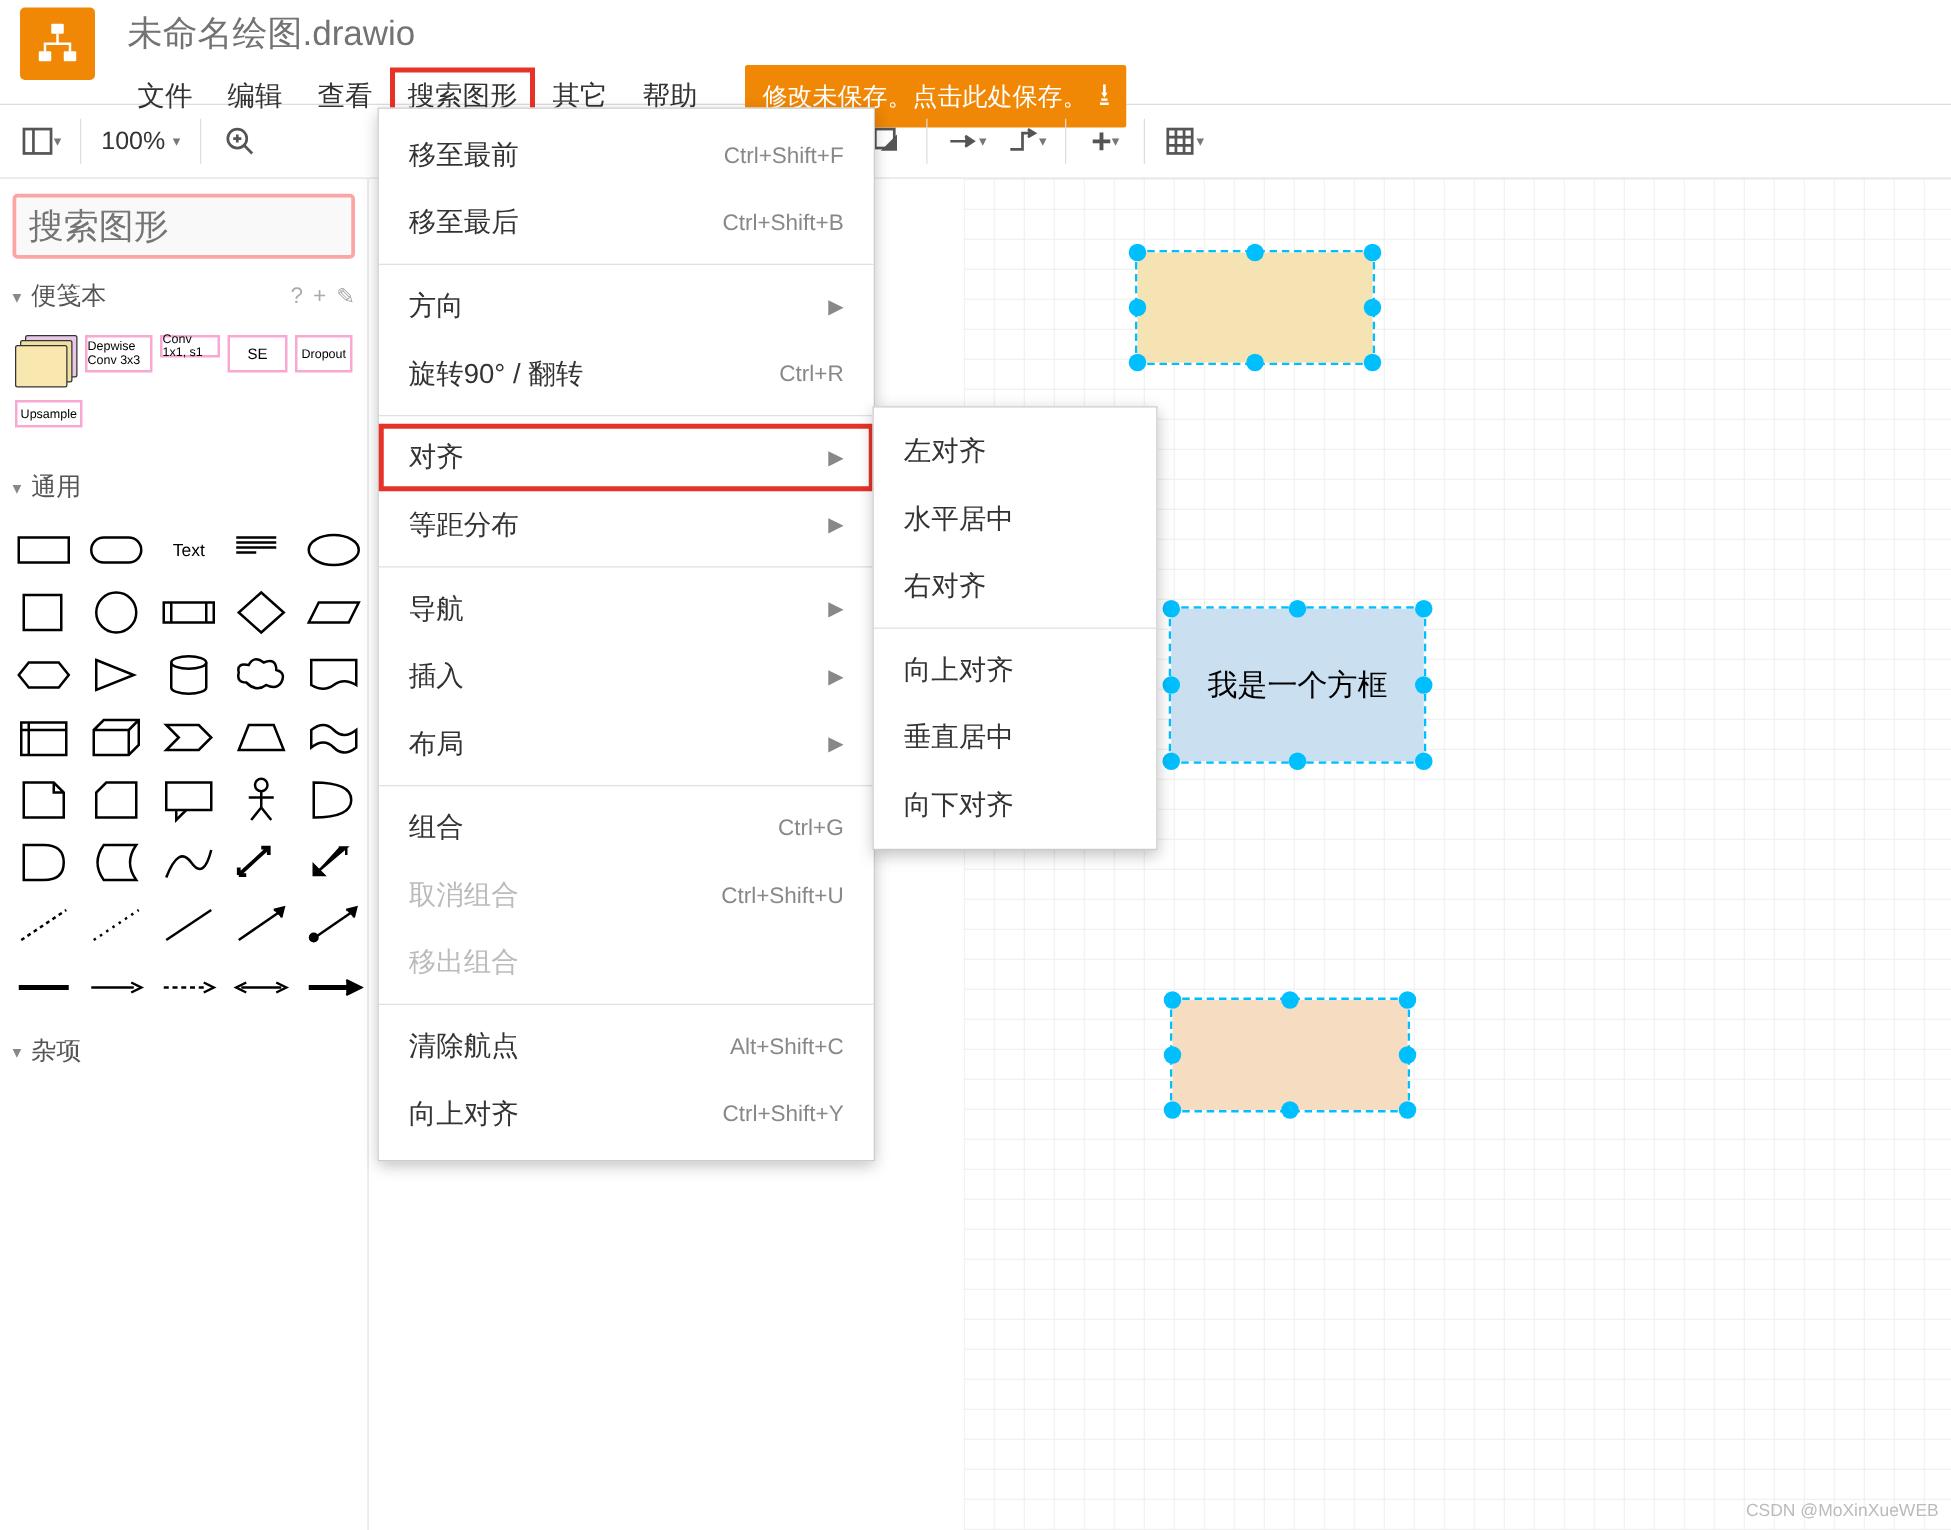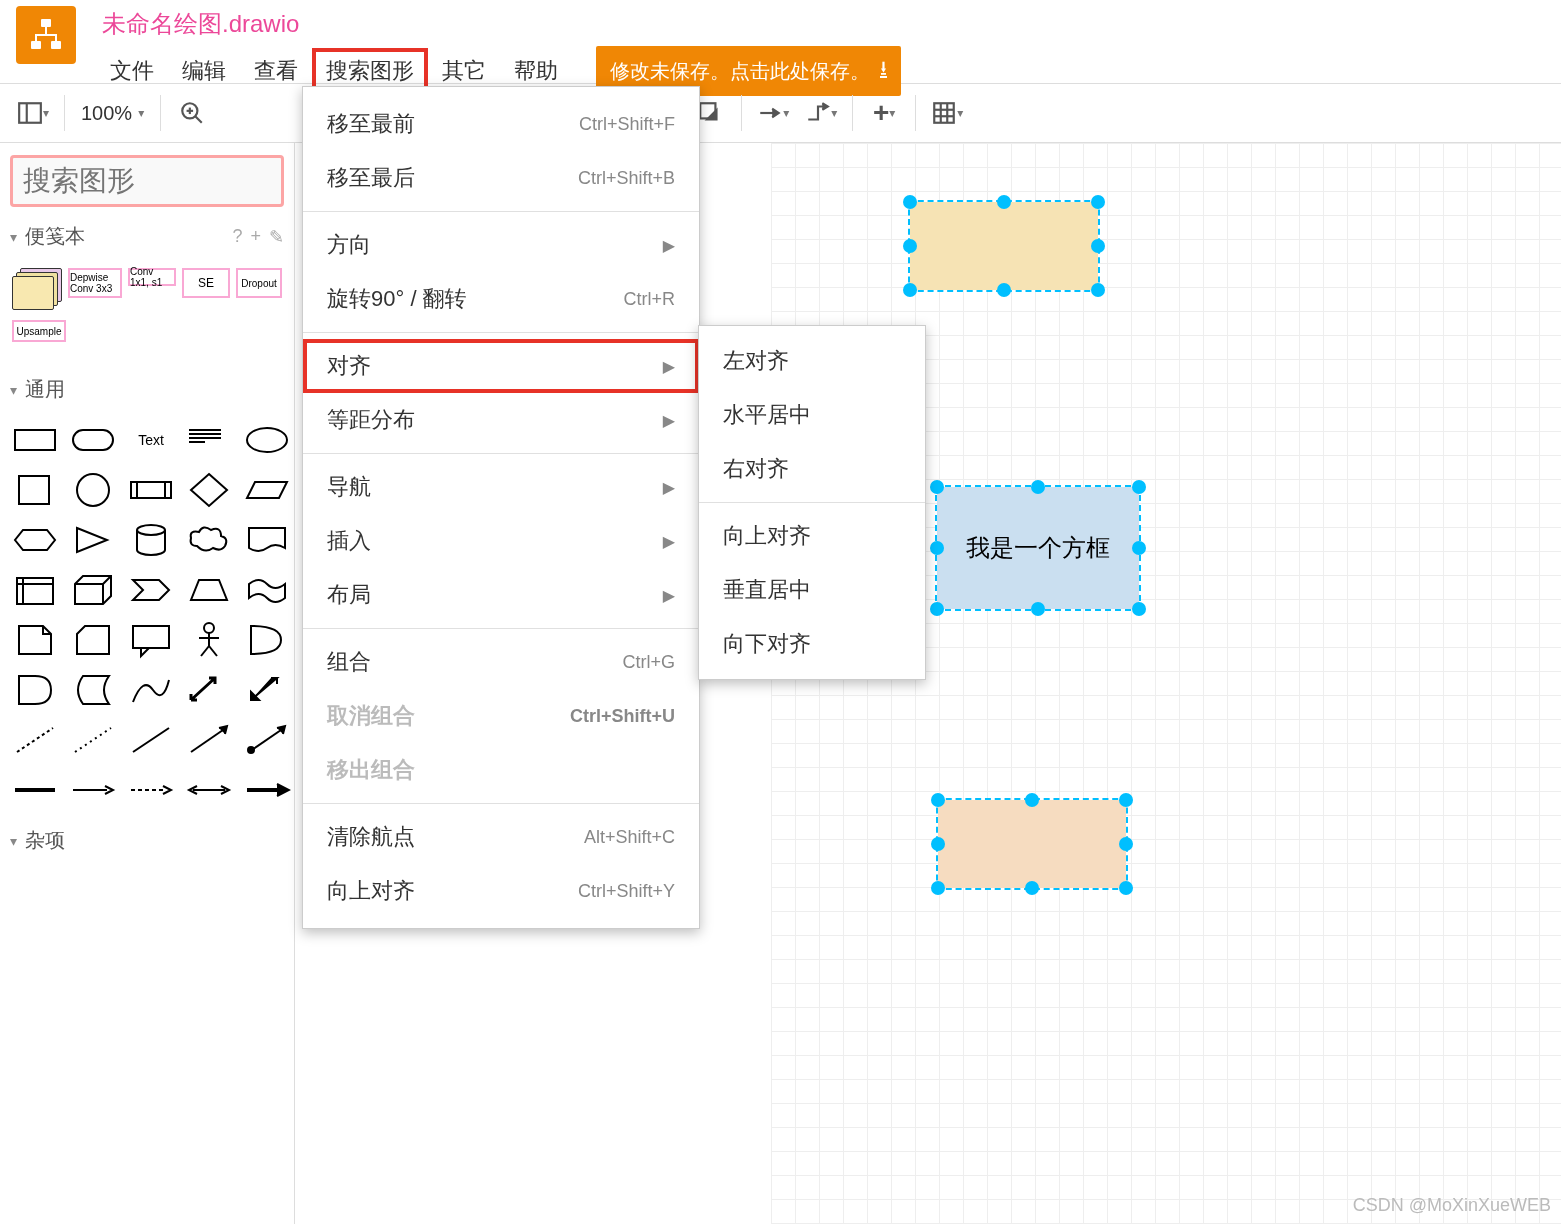--- a/index.html
+++ b/index.html
@@ -3,21 +3,21 @@
 <meta charset="utf-8">
 <style>
 * { margin: 0; padding: 0; box-sizing: border-box; font-family: Arial, "Microsoft YaHei", sans-serif; }
 body { width: 1561px; height: 1224px; background: #fff; overflow: hidden; position: relative; }
 
 
 .header { height: 83px; display: flex; align-items: flex-start; padding: 6px 0 0 16px; }
 .logo { width: 60px; height: 58px; background: #f08705; border-radius: 4px; display: flex; align-items: center; justify-content: center; margin-right: 24px; }
 .logo svg { width: 36px; height: 36px; }
 .title-area { display: flex; flex-direction: column; }
-.doc-title { font-size: 24px; color: #ec4899; margin: 2px 0 6px 2px; }
+.doc-title { font-size: 28px; color: #737373; margin: 2px 0 6px 2px; }
 .menubar { display: flex; gap: 8px; align-items: center; }
 .menu-item { font-size: 22px; color: #333; padding: 4px 10px; cursor: pointer; }
 .menu-item.active { outline: 4px solid #e73227; }
 .save-banner { background: #f08705; color: #fff; padding: 8px 14px; font-size: 20px; margin-left: 20px; display: flex; align-items: center; gap: 10px; border-radius: 2px; }
 .save-banner .dl-icon { text-decoration: underline; }
 
 
 .toolbar { height: 60px; border-top: 1px solid #ddd; border-bottom: 1px solid #ddd; display: flex; align-items: center; padding: 0 10px; gap: 2px; }
 .tool-btn { width: 46px; height: 40px; display: flex; align-items: center; justify-content: center; cursor: pointer; color: #555; }
 .tool-btn svg { width: 26px; height: 26px; }
@@ -38,42 +38,42 @@
 .scratch-item { border: 2px solid #f9a8d4; font-size: 10px; display: flex; align-items: center; justify-content: center; background: #fff; }
 .scratch-stack { width: 50px; height: 42px; position: relative; }
 .scratch-stack div { position: absolute; width: 42px; height: 34px; border: 1px solid #333; border-radius: 2px; }
 .shapes-grid { padding: 8px 10px; display: grid; grid-template-columns: repeat(5, 50px); gap: 8px; }
 .shape-cell { width: 50px; height: 42px; display: flex; align-items: center; justify-content: center; cursor: pointer; }
 .shape-cell svg { width: 48px; height: 40px; stroke: #000; stroke-width: 2; fill: none; }
 
 
 .dropdown { position: absolute; left: 302px; top: 86px; width: 398px; background: #fff; border: 1px solid #ccc; box-shadow: 0 4px 12px rgba(0,0,0,0.25); z-index: 100; padding: 10px 0; }
 .dd-item { display: flex; align-items: center; justify-content: space-between; padding: 12px 24px; font-size: 22px; color: #333; cursor: pointer; }
-.dd-item.disabled { color: #bbb; font-weight: bold; }
+.dd-item.disabled { color: #bbb; }
 .dd-shortcut { color: #888; font-size: 18px; }
 .dd-arrow { color: #888; font-size: 16px; }
 .dd-sep { height: 1px; background: #e0e0e0; margin: 6px 0; }
 .dd-item.highlighted { outline: 4px solid #e73227; outline-offset: -4px; }
 
 
 .submenu { position: absolute; left: 698px; top: 325px; width: 228px; background: #fff; border: 1px solid #ccc; box-shadow: 0 4px 12px rgba(0,0,0,0.25); z-index: 101; padding: 8px 0; }
 .sub-item { padding: 12px 24px; font-size: 22px; color: #333; cursor: pointer; }
 .sub-sep { height: 1px; background: #e0e0e0; margin: 6px 0; }
 
 
 .canvas { position: absolute; left: 295px; top: 143px; right: 0; bottom: 0; background: #fff; }
 .grid { position: absolute; left: 476px; top: 0; right: 0; bottom: 0; background-image: linear-gradient(#eee 1px, transparent 1px), linear-gradient(90deg, #eee 1px, transparent 1px); background-size: 24px 24px; }
 .shape-box { position: absolute; border: 2px dashed #00bfff; }
 .shape-box .handle { position: absolute; width: 14px; height: 14px; background: #00bfff; border-radius: 50%; }
 .h-tl{top:-7px;left:-7px}.h-tm{top:-7px;left:calc(50% - 7px)}.h-tr{top:-7px;right:-7px}
 .h-ml{top:calc(50% - 7px);left:-7px}.h-mr{top:calc(50% - 7px);right:-7px}
 .h-bl{bottom:-7px;left:-7px}.h-bm{bottom:-7px;left:calc(50% - 7px)}.h-br{bottom:-7px;right:-7px}
 .shape-inner { width: 100%; height: 100%; display: flex; align-items: center; justify-content: center; font-size: 24px; }
 
-.watermark { position: absolute; right: 10px; bottom: 8px; font-size: 18px; color: #bbb; }
+.watermark { position: absolute; right: 10px; bottom: 8px; font-size: 14px; color: #bbb; }
 </style>
 </head>
 <body>
 
 <div class="header">
   <div class="logo">
     <svg viewBox="0 0 36 36">
         <rect x="13" y="2" width="10" height="8" fill="#fff" rx="1"></rect>
         <rect x="3" y="24" width="10" height="8" fill="#fff" rx="1"></rect>
         <rect x="23" y="24" width="10" height="8" fill="#fff" rx="1"></rect>

